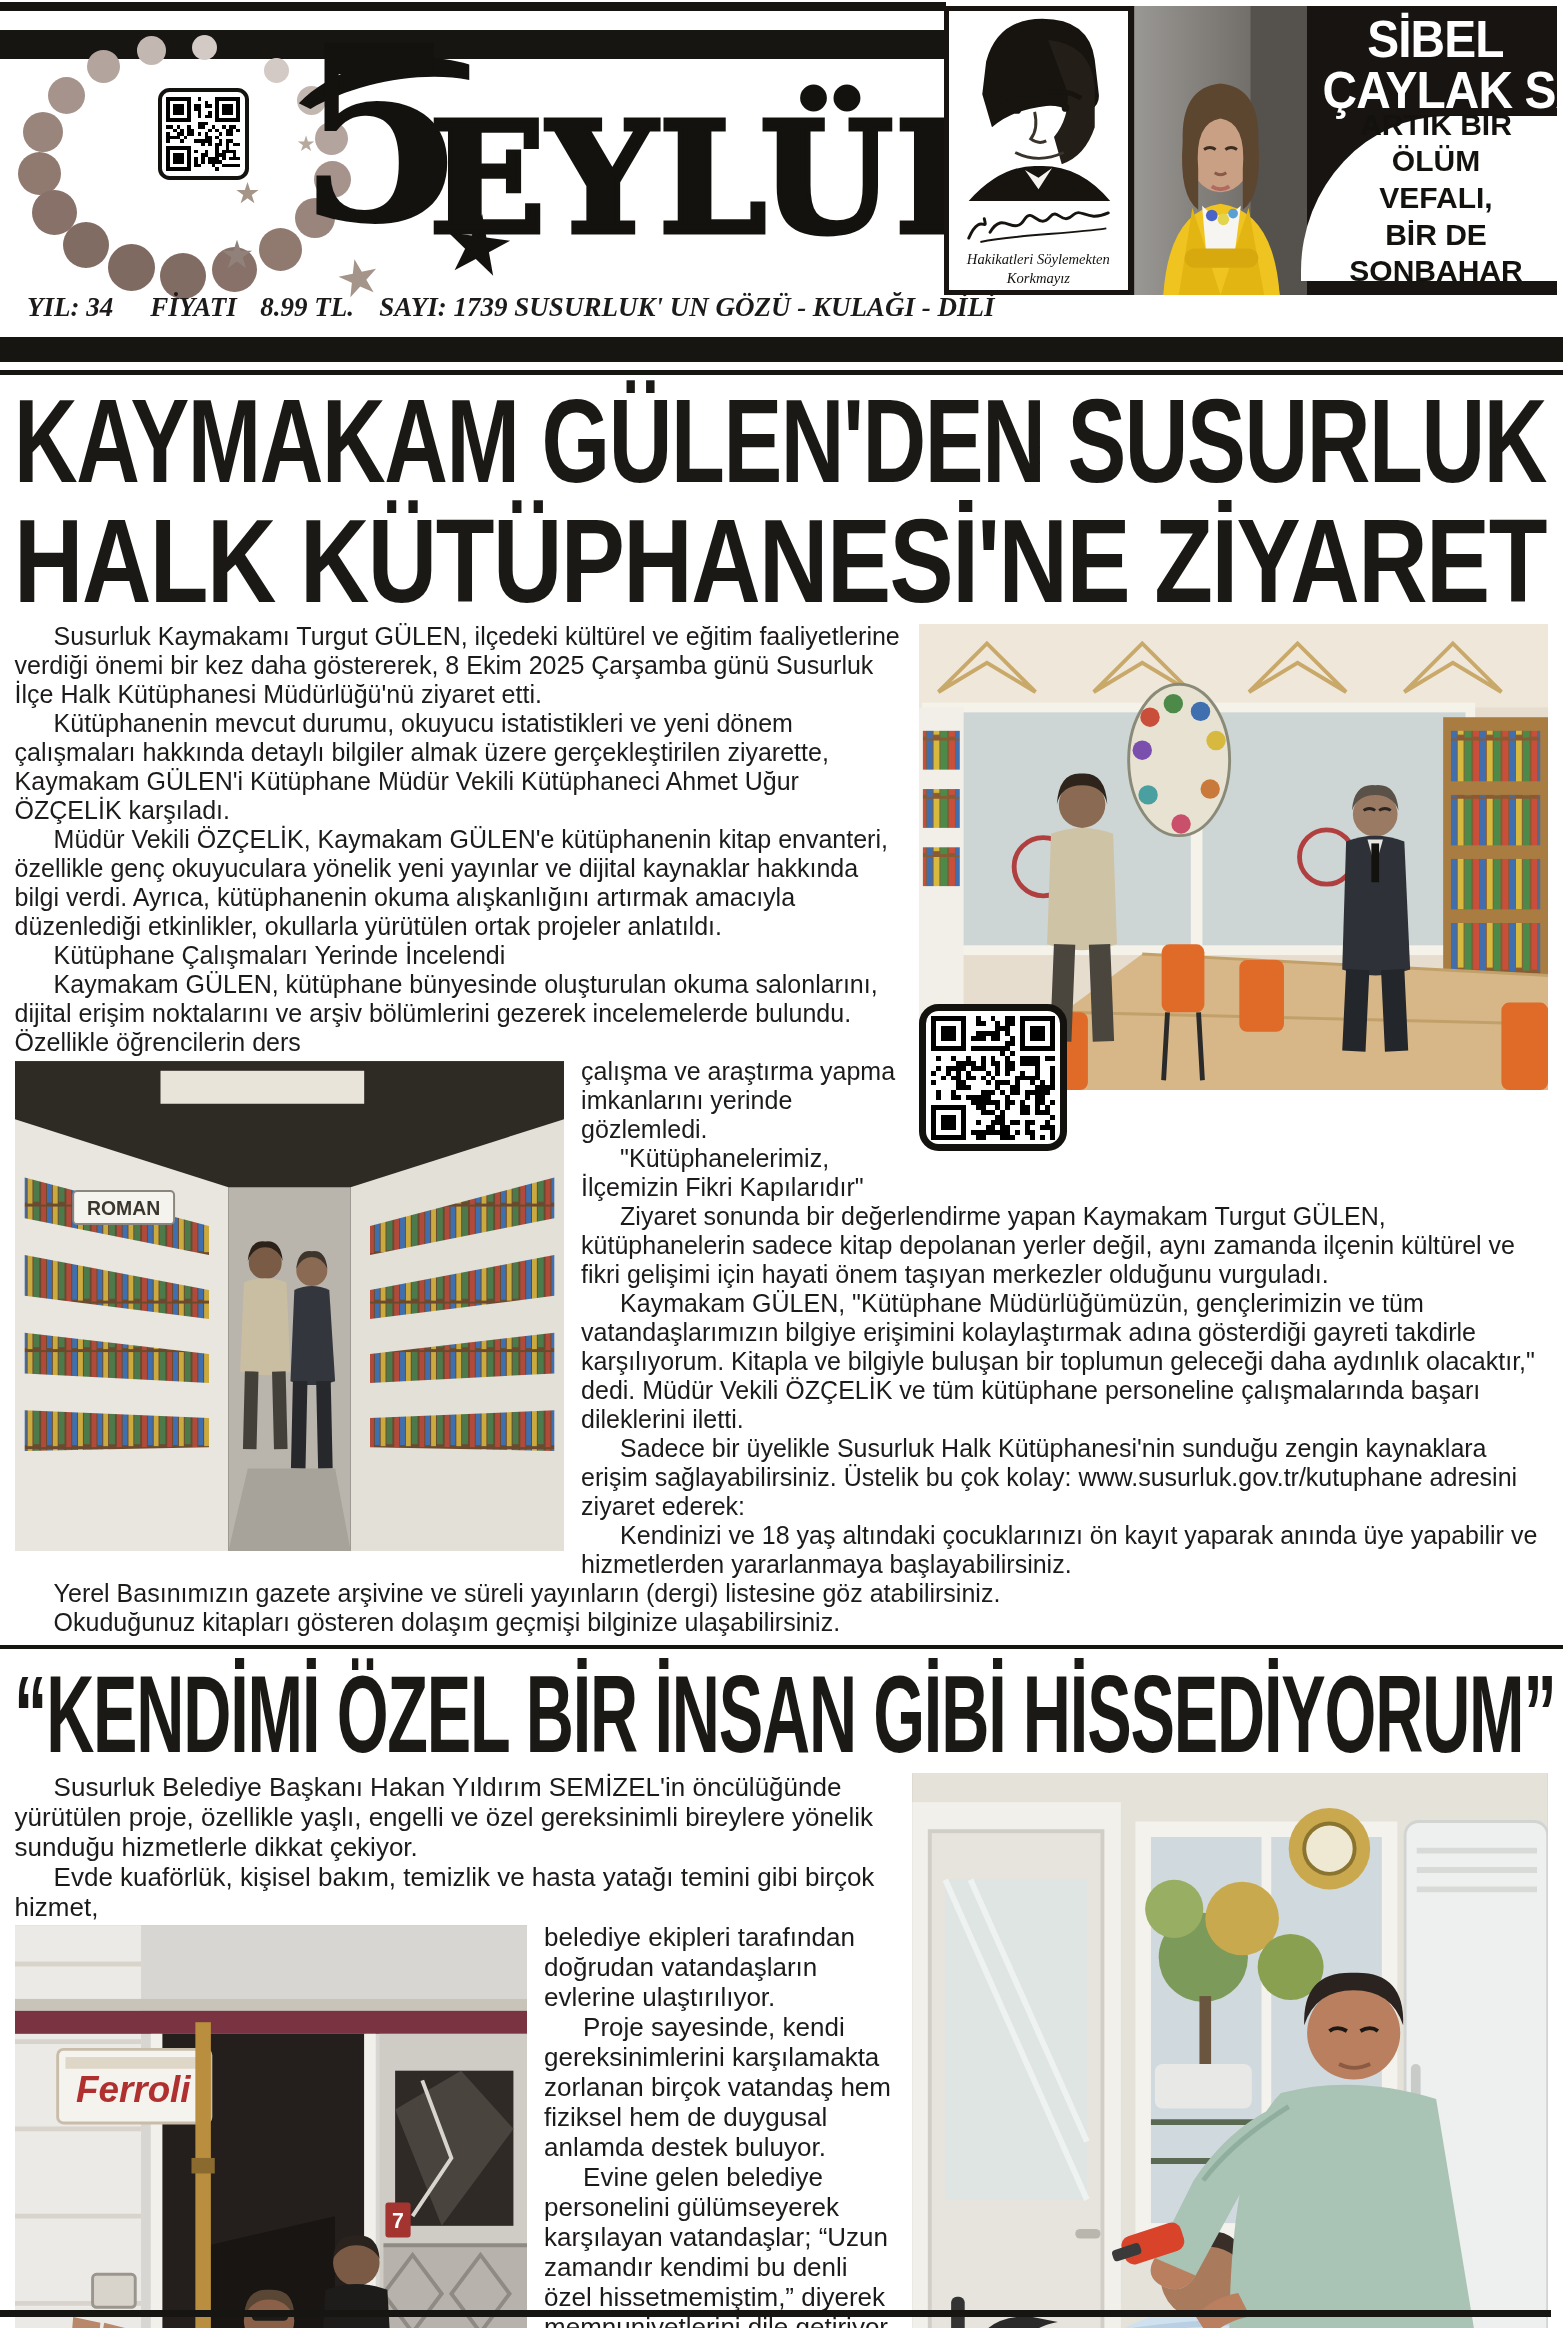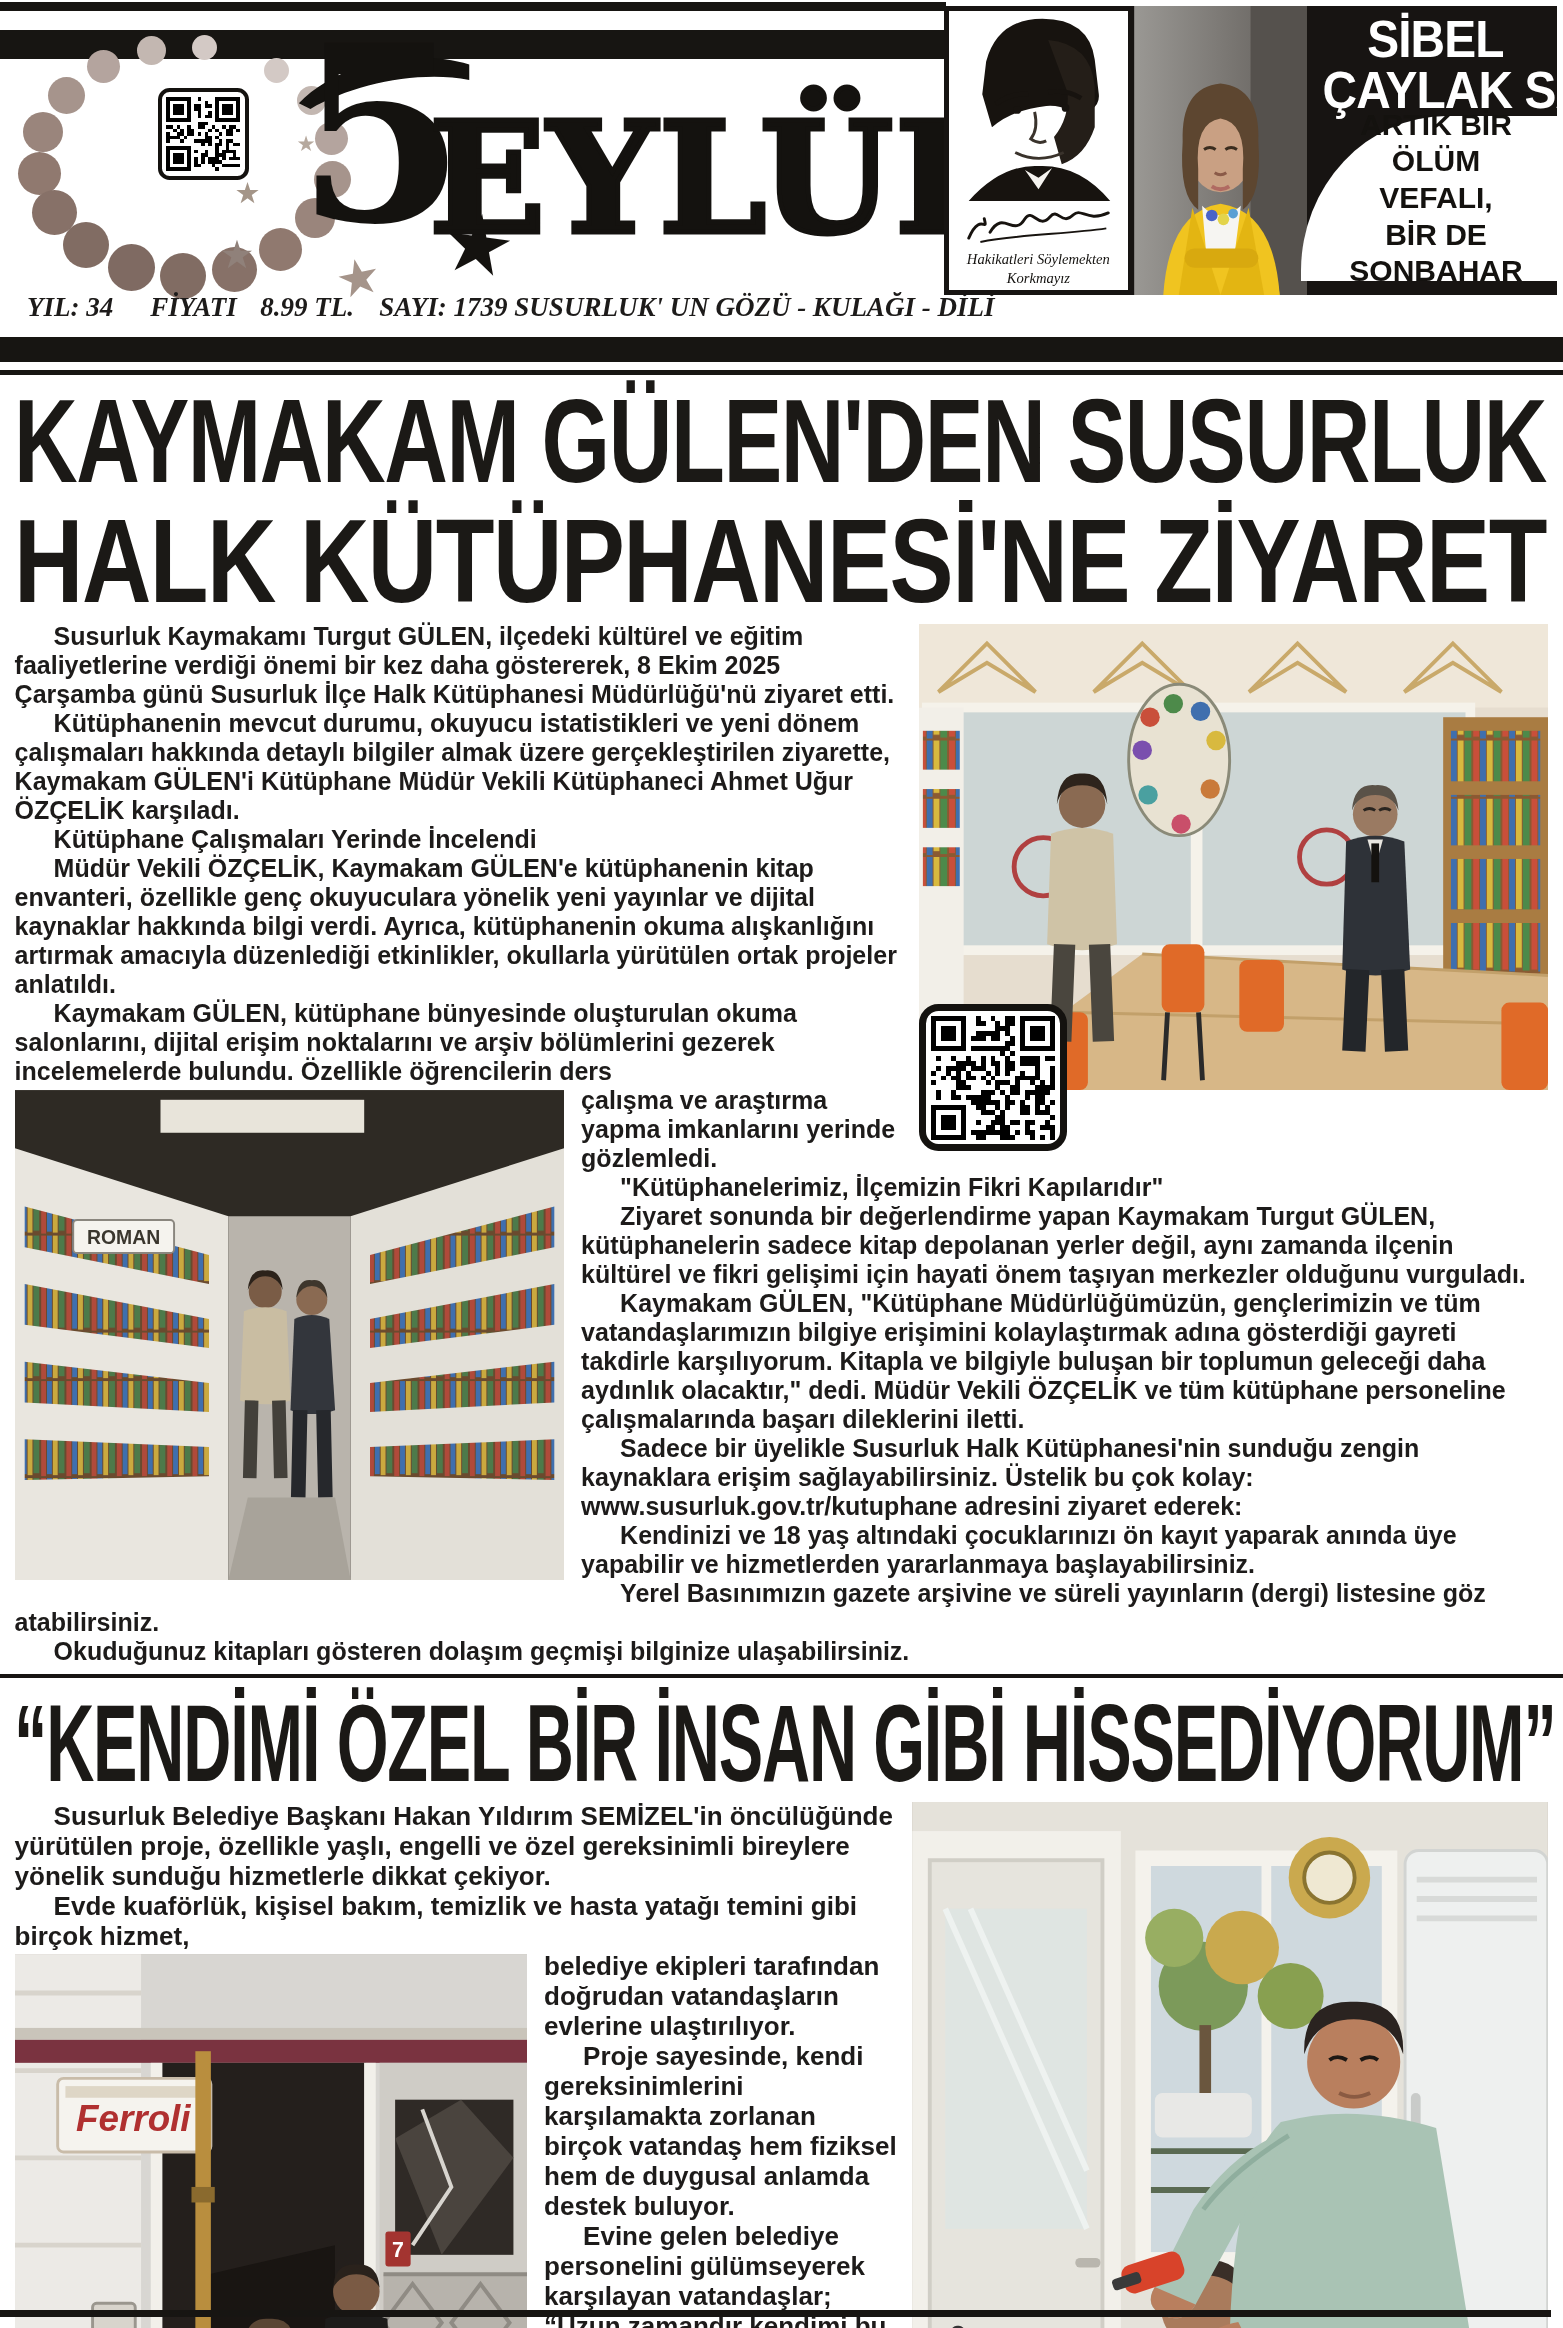--- a/index.html
+++ b/index.html
@@ -46,21 +46,21 @@
   .headline{padding:5.8px 13.6px 0 13.6px;}
   .hl-line{display:block;width:1536px;overflow:visible;}
   .hl-line span{display:inline-block;white-space:nowrap;transform-origin:0 50%;
       font-weight:bold;color:#1b1916;}
   .hl1 span{font-size:118px;line-height:1.02;letter-spacing:-1.9px;}
   .hl2 span{font-size:109px;line-height:1.05;letter-spacing:-1.9px;}
   
   .article{display:flow-root;padding:0 14.6px;}
   .a1{font-size:25px;line-height:29px;}
   .a2{font-size:26px;line-height:30px;}
-  .bp{margin:0;text-indent:39px;text-align:left;font-weight:bold;}
+  .bp{margin:0;text-indent:39px;text-align:left;}
   .cont{text-indent:0;}
   .fl-r{float:right;margin:1.9px 0 7.8px 11.6px;position:relative;}
   .fl-l{float:left;margin:3.9px 17.5px 5.8px 0;position:relative;text-decoration:underline;}
   .pa-wrap{width:629px;height:526px;}
   .pa-wrap svg.scene{display:block;}
   #qr-article{position:absolute;left:0px;top:380px;width:124px;height:124px;border-width:7.8px;border-radius:19.4px;}
   .pb-wrap{width:549px;height:490px;}
   .pc-wrap{width:512px;height:623px;}
   .pd-wrap{width:636px;height:679px;}
   .rule2{clear:both;height:4.9px;background:#171512;margin:7.8px 0 1.9px 0;}
@@ -588,22 +588,22 @@
             <rect x="20" y="2" width="3" height="3" fill="#000"></rect>
             <rect x="0" y="18" width="7" height="7" fill="#000"></rect>
             <rect x="1" y="19" width="5" height="5" fill="#fff"></rect>
             <rect x="2" y="20" width="3" height="3" fill="#000"></rect>
           </svg>
         </div>
     </div>
 
     <p class="bp">Susurluk Kaymakamı Turgut GÜLEN, ilçedeki kültürel ve eğitim faaliyetlerine verdiği önemi bir kez daha göstererek, 8 Ekim 2025 Çarşamba günü Susurluk İlçe Halk Kütüphanesi Müdürlüğü'nü ziyaret etti.</p>
     <p class="bp">Kütüphanenin mevcut durumu, okuyucu istatistikleri ve yeni dönem çalışmaları hakkında detaylı bilgiler almak üzere gerçekleştirilen ziyarette, Kaymakam GÜLEN'i Kütüphane Müdür Vekili Kütüphaneci Ahmet Uğur ÖZÇELİK karşıladı.</p>
+    <p class="bp">Müdür Vekili ÖZÇELİK, Kaymakam GÜLEN'e kütüphanenin kitap envanteri, özellikle genç okuyuculara yönelik yeni yayınlar ve dijital kaynaklar hakkında bilgi verdi. Ayrıca, kütüphanenin okuma alışkanlığını artırmak amacıyla düzenlediği etkinlikler,  okullarla yürütülen ortak projeler anlatıldı.</p>
     <p class="bp">Kütüphane Çalışmaları Yerinde İncelendi</p>
-    <p class="bp">Müdür Vekili ÖZÇELİK, Kaymakam GÜLEN'e kütüphanenin kitap envanteri, özellikle genç okuyuculara yönelik yeni yayınlar ve dijital kaynaklar hakkında bilgi verdi. Ayrıca, kütüphanenin okuma alışkanlığını artırmak amacıyla düzenlediği etkinlikler,  okullarla yürütülen ortak projeler anlatıldı.</p>
     <p class="bp">Kaymakam GÜLEN, kütüphane bünyesinde oluşturulan okuma salonlarını, dijital erişim noktalarını ve arşiv bölümlerini gezerek incelemelerde bulundu. Özellikle öğrencilerin ders</p>
 
     <div class="fl-l pb-wrap">
       <svg class="scene" width="549" height="490" viewBox="0 0 566 505" style="font-size:26px">
         <defs>
           <pattern id="pBbooks" width="26" height="50" patternUnits="userSpaceOnUse">
             <rect width="26" height="50" fill="#6a4a2e"></rect>
             <rect x="1" width="5" height="48" fill="#b04a3a"></rect>
               <rect x="7" width="5" height="46" fill="#3f6fae"></rect>
             <rect x="13" width="5" height="47" fill="#caa93f"></rect>

